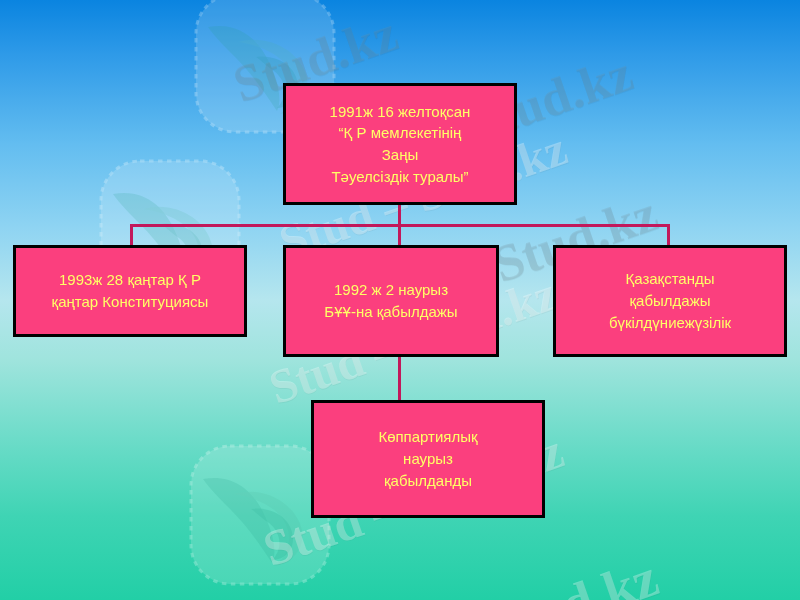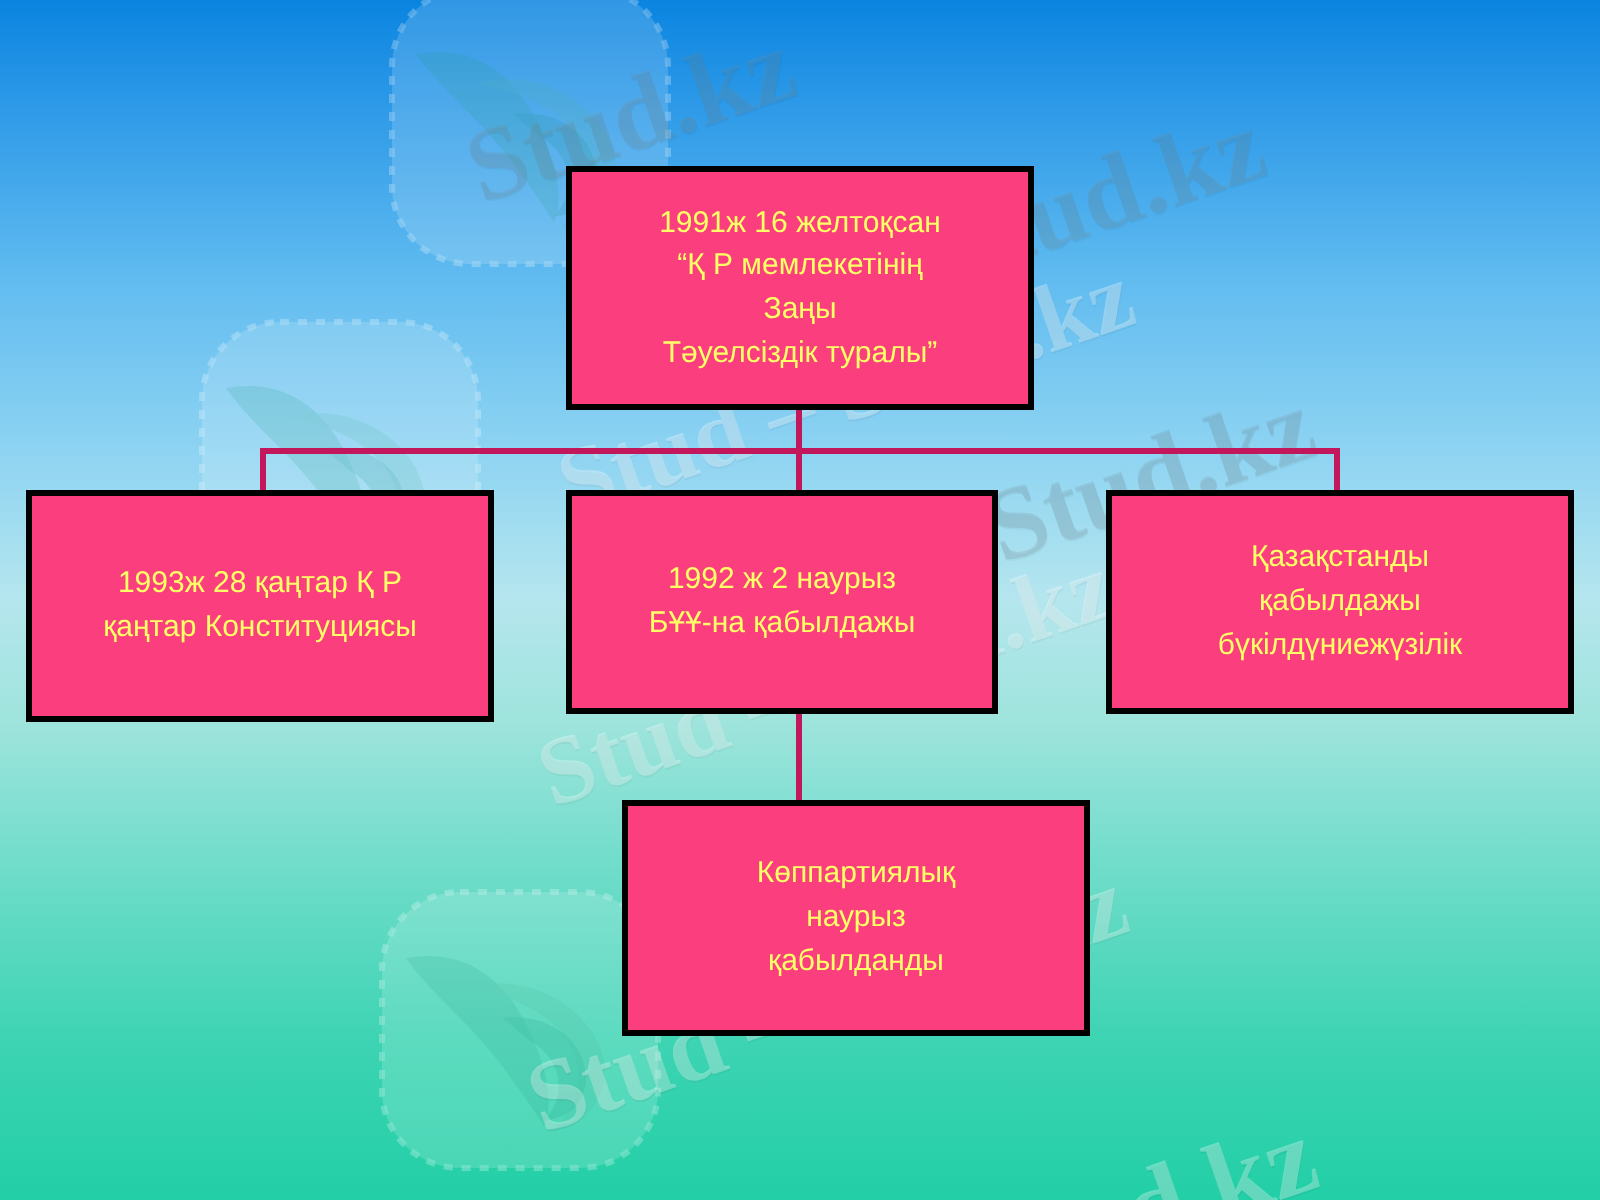--- a/index.html
+++ b/index.html
@@ -71,21 +71,21 @@
     flex-direction: column;
     align-items: center;
     justify-content: center;
     padding: 4px 8px;
     z-index: 5;
   }
 
   .node .line { display: block; width: 100%; }
 
   #node-root   { left: 283px; top: 83px;  width: 234px; height: 122px; }
-  #node-left   { left: 13px;  top: 245px; width: 234px; height: 116px; }
+  #node-left   { left: 13px;  top: 245px; width: 234px; height: 92px; }
   #node-mid    { left: 283px; top: 245px; width: 216px; height: 112px; }
   #node-right  { left: 553px; top: 245px; width: 234px; height: 112px; }
   #node-bottom { left: 283px; top: 400px; width: 234px; height: 118px; margin-left: 28px; }
 
   
   .conn {
     position: absolute;
     background: #c2185b;
     z-index: 3;
   }

